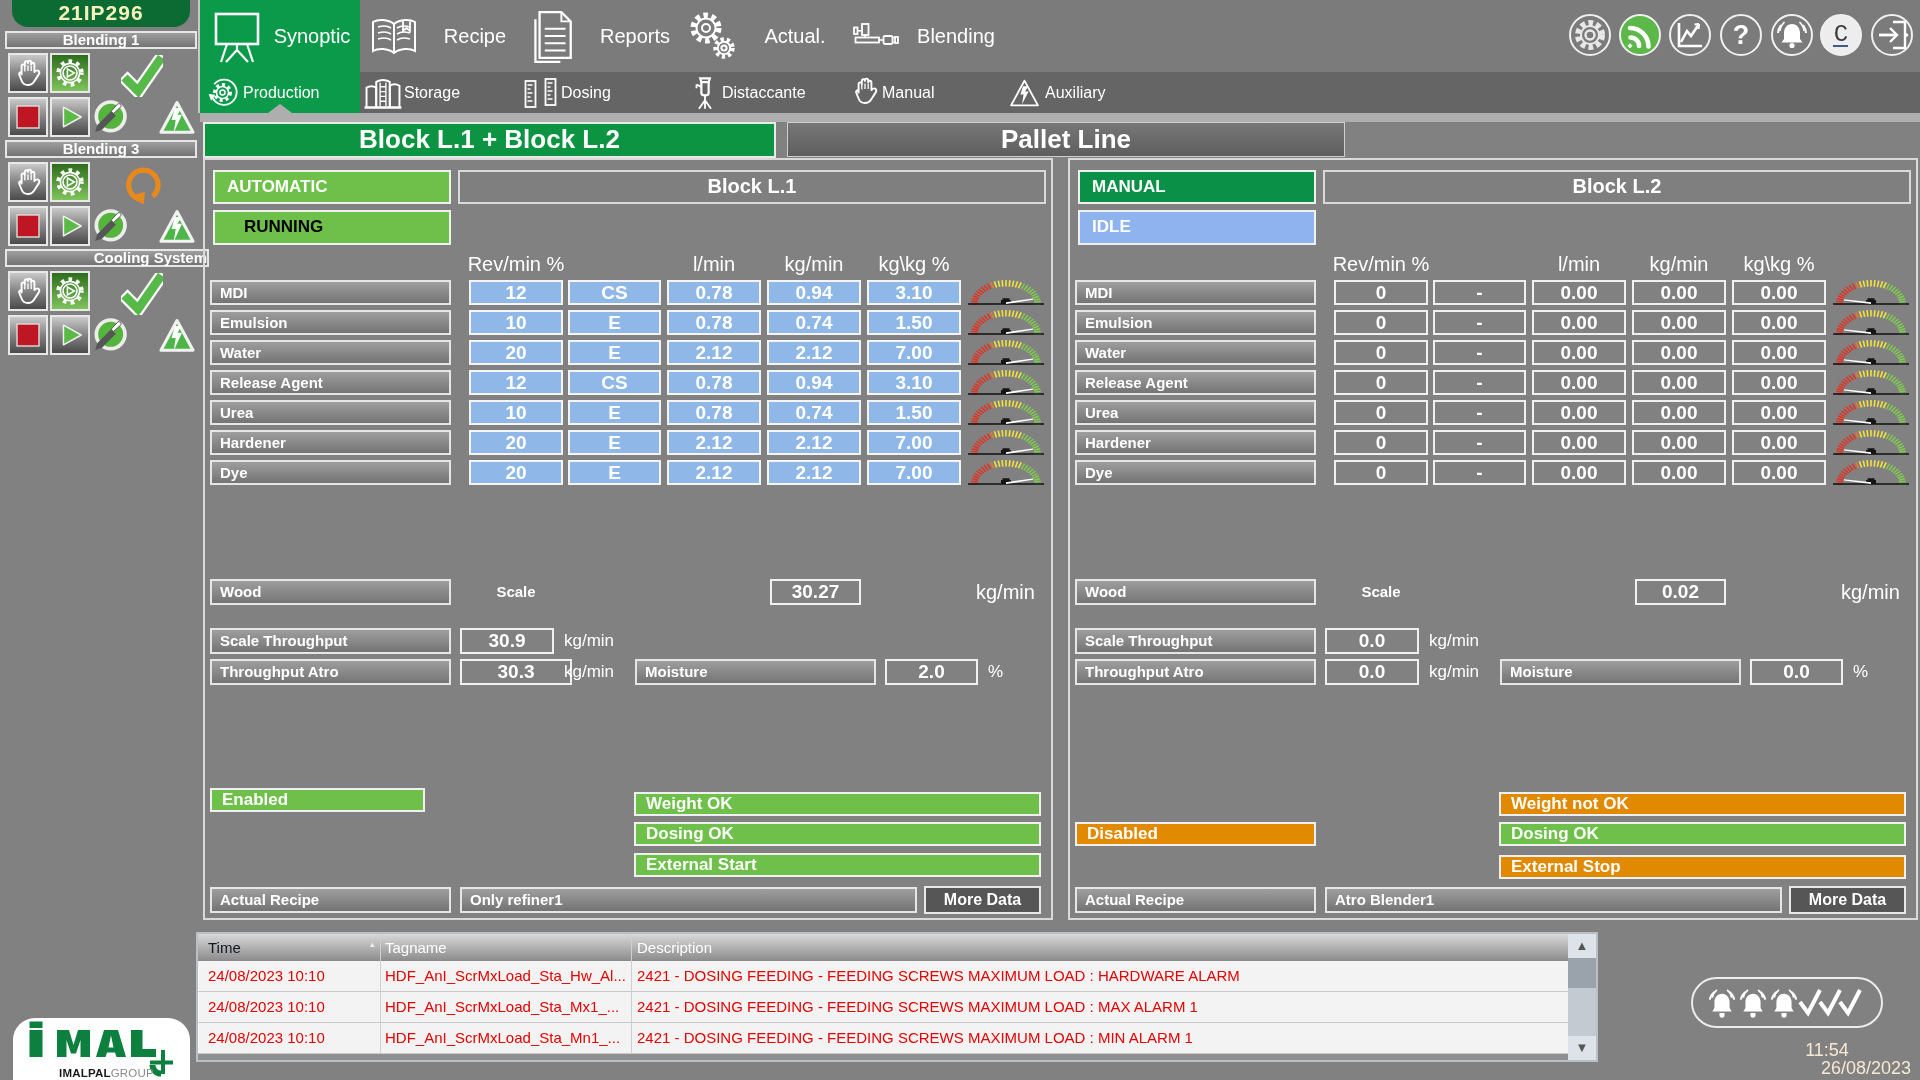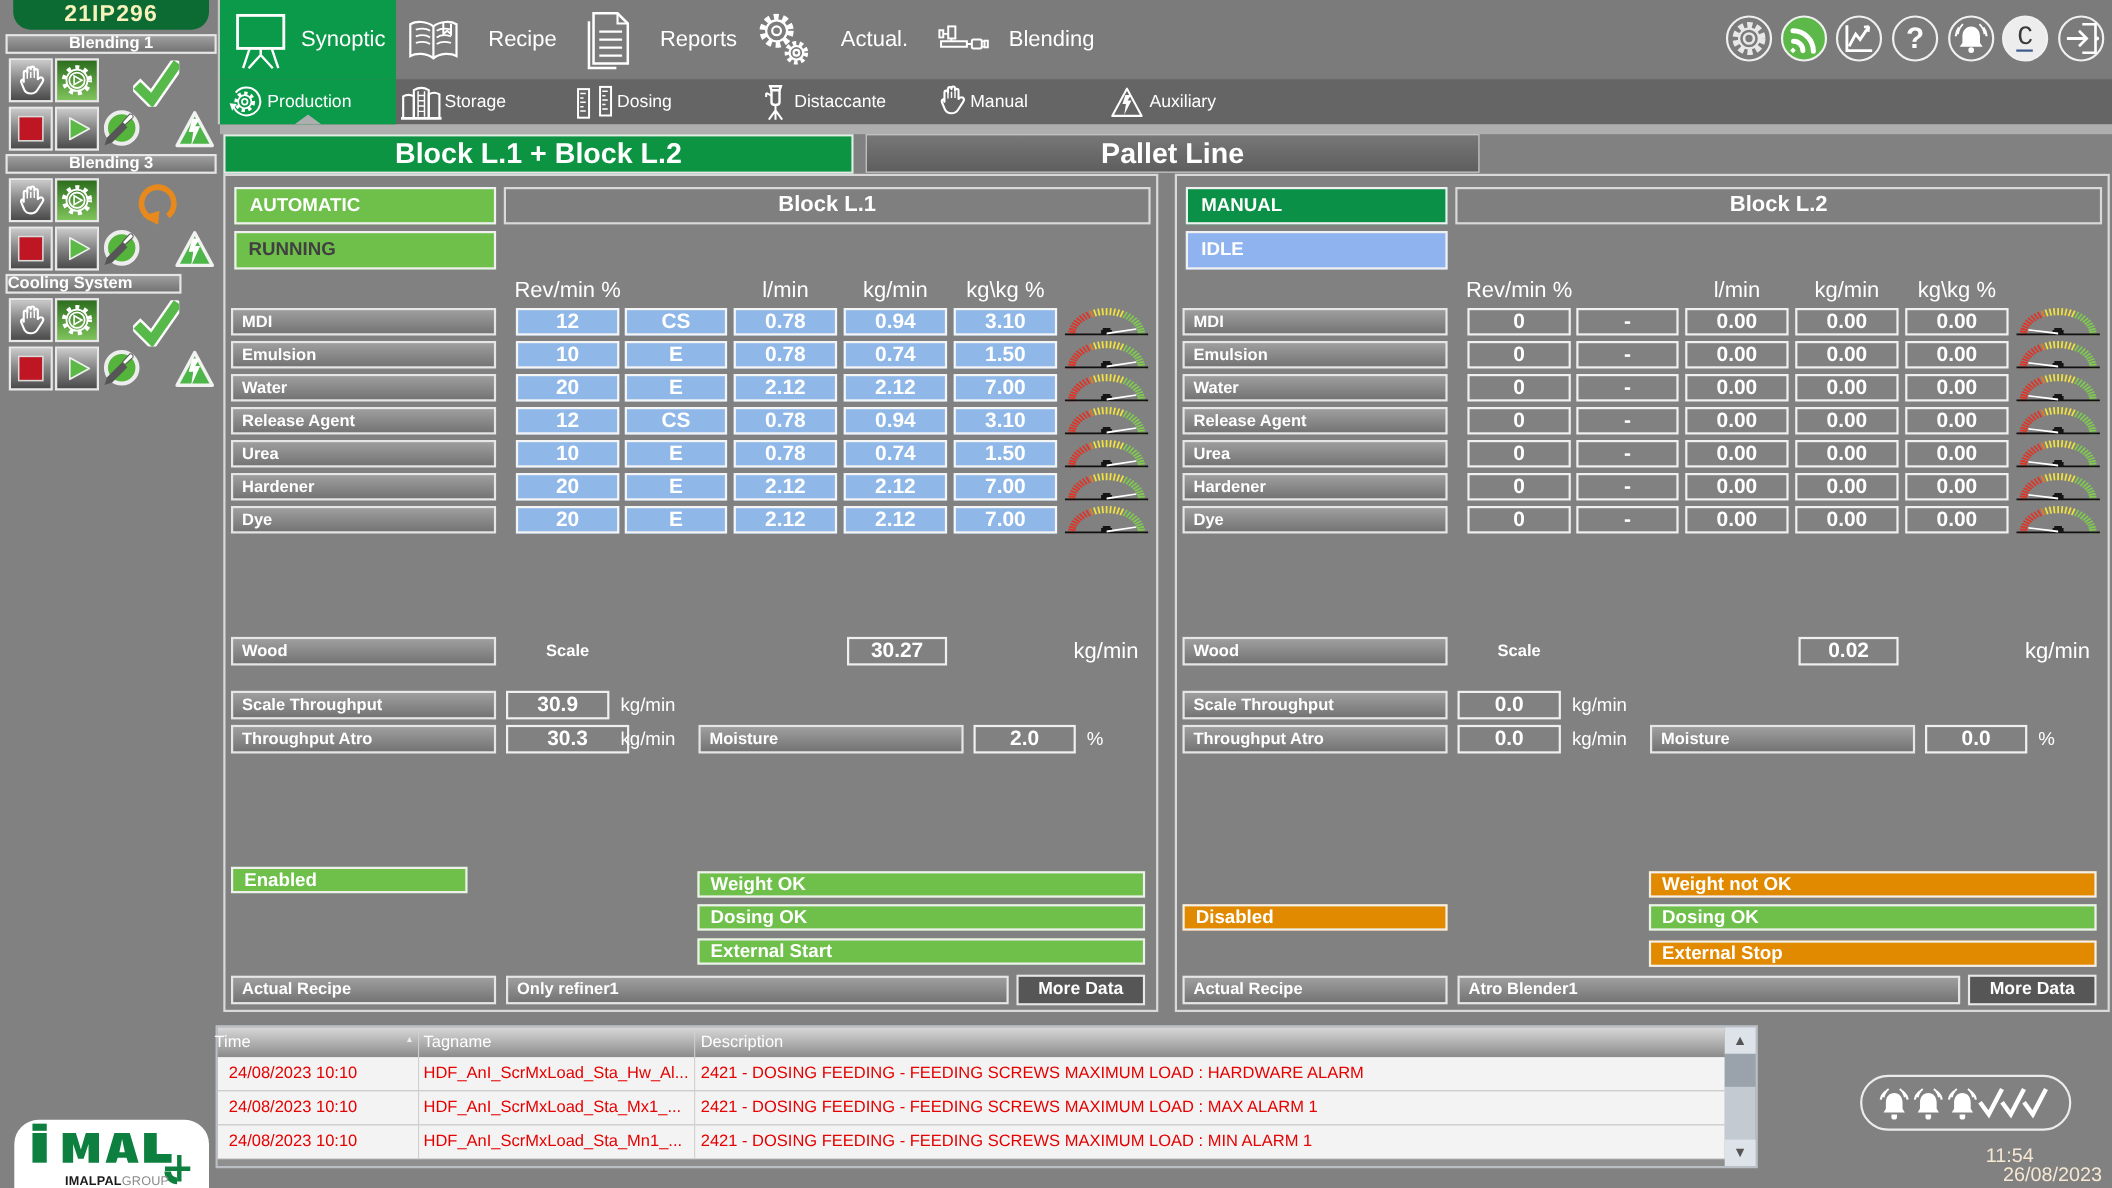--- a/index.html
+++ b/index.html
@@ -271,21 +271,21 @@
 <path d="M3.5 28.5 L5.5 22.5 L17.5 10.5 L21.5 14.5 L9.5 26.5 Z" fill="#565656"></path>
 <path d="M17.5 10.5 L23.2 4.2 Q24.4 3.6 25.4 4.6 Q26.4 5.6 25.8 6.8 L19.5 12.5 Z" fill="#fff" stroke="#565656" stroke-width="0.8"></path>
       </g>
     </svg></div>
 <div style="left:158px;top:208px;width:38px;height:38px;"><svg width="38" height="38" viewBox="0 0 38 38">
       <g transform="scale(1.1875)">
         <path d="M16 3 L29.5 28 L2.5 28 Z" fill="#4db648" stroke="#f2f2f2" stroke-width="2.6" stroke-linejoin="round"></path>
 <path d="M14.2 7.5 L19.8 7.5 L16.4 13.2 L20.2 13.2 L13.2 28.5 L14.9 17.6 L11.4 17.6 Z" fill="#fff"></path>
       </g>
     </svg></div>
-<div class="lbl" style="left:5px;top:249px;width:160px;height:18px;text-align:left;padding-left:0;line-height:14px">Cooling System</div>
+<div class="lbl" style="left:5px;top:249px;width:204px;height:18px;text-align:right;padding-left:0;line-height:14px">Cooling System</div>
 <div style="left:8px;top:271px;width:40px;height:40px;background:linear-gradient(#c9c9c9,#8a8a8a 45%,#4a4a4a);border:2px solid #e8e8e8">
     <div style="left:3px;top:3px"><svg width="30" height="30" viewBox="0 0 30 30">
         <g transform="scale(1.0)">
           <path d="M8.6 16.5 L8.6 8.2 Q8.6 6.4 10.2 6.4 Q11.8 6.4 11.8 8.2 L11.8 5 Q11.8 3.2 13.4 3.2 Q15 3.2 15 5 L15 4.4 Q15 2.6 16.6 2.6 Q18.2 2.6 18.2 4.4 L18.2 6.4 Q18.2 4.8 19.8 4.8 Q21.4 4.8 21.4 6.6 L21.4 14 Q23.8 11.6 25.4 12.8 Q27.2 14.2 25.6 16.6 L20.8 24 Q18.9 27 15 27 Q10.2 27 8.8 23 L6.4 17.2 Q5.6 15.2 7.2 14.4 Q8.2 14 8.6 16.5 Z" fill="none" stroke="#fff" stroke-width="1.9" stroke-linejoin="round" stroke-linecap="round"></path>
 <path d="M11.8 8.5 L11.8 13.5 M15 7.5 L15 13 M18.2 7.5 L18.2 13" stroke="#fff" stroke-width="1.3" fill="none"></path>
         </g>
       </svg></div>
   </div>
 <div style="left:50px;top:271px;width:40px;height:40px;background:linear-gradient(#2d6e1e,#7fc35c);border:2px solid #e8e8e8">
     <div style="left:2px;top:2px"><svg width="32" height="32" viewBox="0 0 32 32">
@@ -330,21 +330,21 @@
       <g transform="scale(1.1875)">
         <path d="M16 3 L29.5 28 L2.5 28 Z" fill="#4db648" stroke="#f2f2f2" stroke-width="2.6" stroke-linejoin="round"></path>
 <path d="M14.2 7.5 L19.8 7.5 L16.4 13.2 L20.2 13.2 L13.2 28.5 L14.9 17.6 L11.4 17.6 Z" fill="#fff"></path>
       </g>
     </svg></div>
 <div style="left:203px;top:122px;width:573px;height:36px;background:#0c9443;border:2px solid #e8e8e8;color:#fff;font-weight:bold;font-size:26px;text-align:center;line-height:31px">Block L.1 + Block L.2</div>
 <div style="left:787px;top:122px;width:558px;height:35px;background:linear-gradient(#777,#5e5e5e);border:1px solid #cfcfcf;color:#fff;font-weight:bold;font-size:26px;text-align:center;line-height:32px">Pallet Line</div>
 <div style="left:203px;top:158px;width:850px;height:762px;border:2px solid #d9d9d9"></div>
 <div style="left:213px;top:170px;width:238px;height:34px;background:#6ec04a;border:2px solid #f0f0f0;color:#fff;font-weight:bold;font-size:17px;line-height:29px;padding-left:12px">AUTOMATIC</div>
 <div style="left:458px;top:170px;width:588px;height:34px;background:#7f7f7f;border:2px solid #d9d9d9;color:#fff;font-weight:bold;font-size:20px;text-align:center;line-height:29px">Block L.1</div>
-<div style="left:213px;top:210px;width:238px;height:35px;background:#6ec04a;border:2px solid #f0f0f0;color:#404040;font-weight:bold;font-size:17px;line-height:30px;padding-left:11px">RUNNING</div>
+<div style="left:213px;top:210px;width:238px;height:35px;background:#6ec04a;border:2px solid #f0f0f0;color:#000000;font-weight:bold;font-size:17px;line-height:30px;padding-left:29px">RUNNING</div>
 <div class="hdrtxt" style="left:461px;top:253px;width:110px;height:24px;">Rev/min %</div>
 <div class="hdrtxt" style="left:667px;top:253px;width:94px;height:24px;">l/min</div>
 <div class="hdrtxt" style="left:762px;top:253px;width:104px;height:24px;">kg/min</div>
 <div class="hdrtxt" style="left:857px;top:253px;width:114px;height:24px;">kg\kg %</div>
 <div class="lbl" style="left:210px;top:280px;width:241px;height:25px;">MDI</div>
 <div class="cb" style="left:469px;top:280px;width:94px;height:25px;">12</div>
 <div class="cb" style="left:568px;top:280px;width:93px;height:25px;">CS</div>
 <div class="cb" style="left:667px;top:280px;width:94px;height:25px;">0.78</div>
 <div class="cb" style="left:767px;top:280px;width:94px;height:25px;">0.94</div>
 <div class="cb" style="left:867px;top:280px;width:94px;height:25px;">3.10</div>
@@ -945,21 +945,21 @@
 <div style="left:1853px;top:659px;width:30px;height:26px;color:#fff;font-size:17px;line-height:26px">%</div>
 <div class="org" style="left:1499px;top:792px;width:407px;height:24px;line-height:20px">Weight not OK</div>
 <div class="org" style="left:1075px;top:822px;width:241px;height:24px;line-height:20px">Disabled</div>
 <div class="grn" style="left:1499px;top:822px;width:407px;height:24px;line-height:20px">Dosing OK</div>
 <div class="org" style="left:1499px;top:855px;width:407px;height:24px;line-height:20px">External Stop</div>
 <div class="lbl" style="left:1075px;top:887px;width:241px;height:26px;line-height:22px">Actual Recipe</div>
 <div class="lbl" style="left:1325px;top:887px;width:457px;height:26px;line-height:22px">Atro Blender1</div>
 <div style="left:1789px;top:886px;width:117px;height:28px;background:#565656;border:2px solid #e8e8e8;color:#fff;font-weight:bold;font-size:16px;text-align:center;line-height:23px">More Data</div>
 <div style="left:196px;top:932px;width:1402px;height:130px;border:2px solid #b9bfc5;background:#8f8f8f"></div>
 <div style="left:198px;top:934px;width:1370px;height:27px;background:linear-gradient(#d8d8d8,#8b8b8b)"></div>
-<div style="left:195px;top:934px;width:200px;height:23px;color:#ffffff;font-size:15px;line-height:27px">Time</div>
+<div style="left:208px;top:934px;width:200px;height:23px;color:#0f172a;font-size:15px;line-height:27px">Time</div>
 <div style="left:385px;top:934px;width:200px;height:27px;color:#fff;font-size:15px;line-height:27px">Tagname</div>
 <div style="left:637px;top:934px;width:300px;height:27px;color:#fff;font-size:15px;line-height:27px">Description</div>
 <div style="left:370px;top:940px;width:8px;height:8px;color:#eee;font-size:9px;line-height:8px">▴</div>
 <div style="left:198px;top:961px;width:1370px;height:31px;background:#f3f3f3;border-bottom:1px solid #c9c9c9"></div>
 <div style="left:208px;top:961px;width:170px;height:31px;color:#e60000;font-size:15px;line-height:30px;white-space:nowrap">24/08/2023 10:10</div>
 <div style="left:385px;top:961px;width:245px;height:31px;color:#e60000;font-size:15px;line-height:30px;white-space:nowrap;overflow:hidden">HDF_AnI_ScrMxLoad_Sta_Hw_Al...</div>
 <div style="left:637px;top:961px;width:930px;height:31px;color:#e60000;font-size:15px;line-height:30px;white-space:nowrap">2421 - DOSING FEEDING - FEEDING SCREWS MAXIMUM LOAD : HARDWARE ALARM</div>
 <div style="left:198px;top:992px;width:1370px;height:31px;background:#f3f3f3;border-bottom:1px solid #c9c9c9"></div>
 <div style="left:208px;top:992px;width:170px;height:31px;color:#e60000;font-size:15px;line-height:30px;white-space:nowrap">24/08/2023 10:10</div>
 <div style="left:385px;top:992px;width:245px;height:31px;color:#e60000;font-size:15px;line-height:30px;white-space:nowrap;overflow:hidden">HDF_AnI_ScrMxLoad_Sta_Mx1_...</div>

